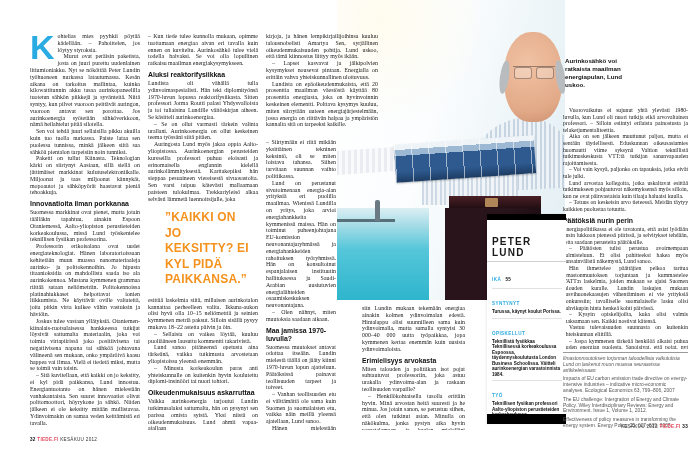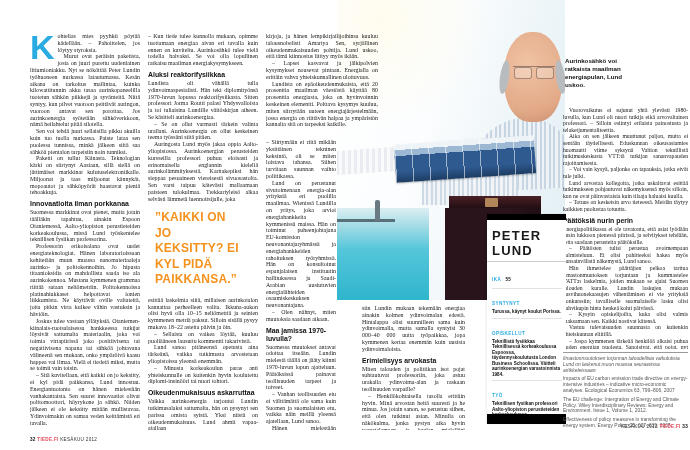--- a/index.html
+++ b/index.html
@@ -6,21 +6,21 @@
   #page{position:relative;width:690px;height:450px;background:#ffffff;overflow:hidden;
         font-family:"Liberation Serif",serif;color:#1b1b1b;}
   .col{position:absolute;overflow:hidden;font-size:5.9px;line-height:6.8px;text-align:justify;}
   .col p{margin:0;text-indent:6px;}
   .col p.ni{text-indent:0;}
   .subhead{font-family:"Liberation Sans",sans-serif;font-weight:bold;font-size:6.9px;
            line-height:8px;margin:4px 0 1px 0;text-align:left;color:#101010;}
   .dropcap{float:left;font-family:"Liberation Sans",sans-serif;font-weight:bold;
            font-size:34px;line-height:27px;color:#2aabe2;margin:1px 3px 0 0;}
   .pullquote{font-family:"Liberation Sans",sans-serif;font-weight:bold;font-size:12px;
-             line-height:15.5px;color:#f5921e;width:86px;margin:8px 0 9px 7px;text-align:left;
+             line-height:15.5px;color:#f5921e;width:86px;margin:8px 0 9px 17px;text-align:left;
              letter-spacing:.2px;}
   .caption{position:absolute;left:565px;top:57px;width:64px;
            font-family:"Liberation Sans",sans-serif;font-weight:bold;font-size:6.2px;
            line-height:8px;color:#111;}
   
   #photo{position:absolute;left:337px;top:0;width:228px;height:300px;overflow:hidden;}
   .sky{position:absolute;inset:0;
        background:radial-gradient(circle 150px at 45px 20px,rgba(255,252,238,.95),rgba(255,252,238,0) 70%),
        linear-gradient(105deg,#ffffff 0%,#fbfdfe 40%,#edf5f8 70%,#e2eef4 100%);}
   .sea{position:absolute;left:0;top:208px;width:92px;height:92px;
@@ -50,22 +50,22 @@
          background:repeating-linear-gradient(90deg,rgba(255,255,255,.55) 0 1px,transparent 1px 17px);}
   .belt{position:absolute;left:112px;top:196px;width:92px;height:13px;
         background:linear-gradient(180deg,#4a2026,#1f0d12);}
   .buckle{position:absolute;left:148px;top:198px;width:13px;height:9px;background:#b08557;border-radius:1px;}
   .trousers{position:absolute;left:108px;top:208px;width:96px;height:92px;
         background:linear-gradient(100deg,#2a141c 0 55%,#1c0c12 100%);}
   
   #sidebar{position:absolute;left:487px;top:214px;width:79px;height:210px;background:#ffffff;
            font-family:"Liberation Sans",sans-serif;overflow:hidden;box-shadow:-1px 0 2px rgba(0,0,0,.08);}
   .sb-topbar{height:6px;background:#000;}
-  .sb-title{font-weight:bold;font-size:13px;letter-spacing:1.2px;color:#1a1a1a;
-            padding:8px 0 3px 5px;border-bottom:1px solid #cfcfcf;}
+  .sb-title{font-weight:bold;font-size:10px;letter-spacing:1.2px;color:#1a1a1a;
+            padding:16px 0 3px 5px;border-bottom:1px solid #cfcfcf;}
   .sb-body{padding:3px 4px 0 5px;}
   .sb-row{border-bottom:1px solid #e2e2e2;padding:2px 0 3px 0;}
   .sb-row:last-child{border-bottom:none;}
   .sb-label{color:#2aabe2;font-weight:bold;font-size:4.6px;letter-spacing:.4px;display:inline-block;}
   .sb-value{color:#111;font-weight:bold;font-size:4.6px;line-height:5.5px;}
   .sb-value.inline{display:inline;}
   .sb-botbar{position:absolute;left:0;bottom:0;width:100%;height:10px;background:#000;}
   
   #refs{position:absolute;left:563px;top:352px;width:125px;font-family:"Liberation Sans",sans-serif;
         font-size:4.9px;line-height:5.8px;color:#555;border-top:1px solid #999;padding-top:3px;}

